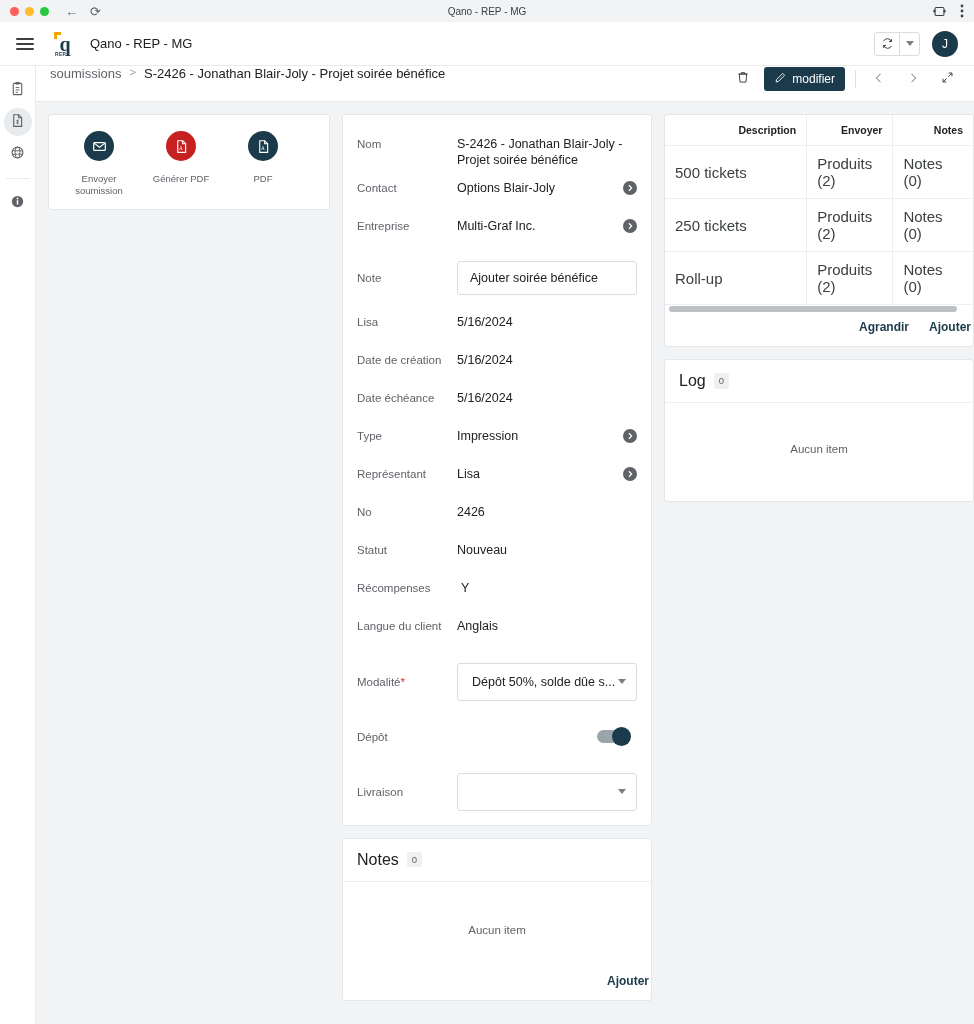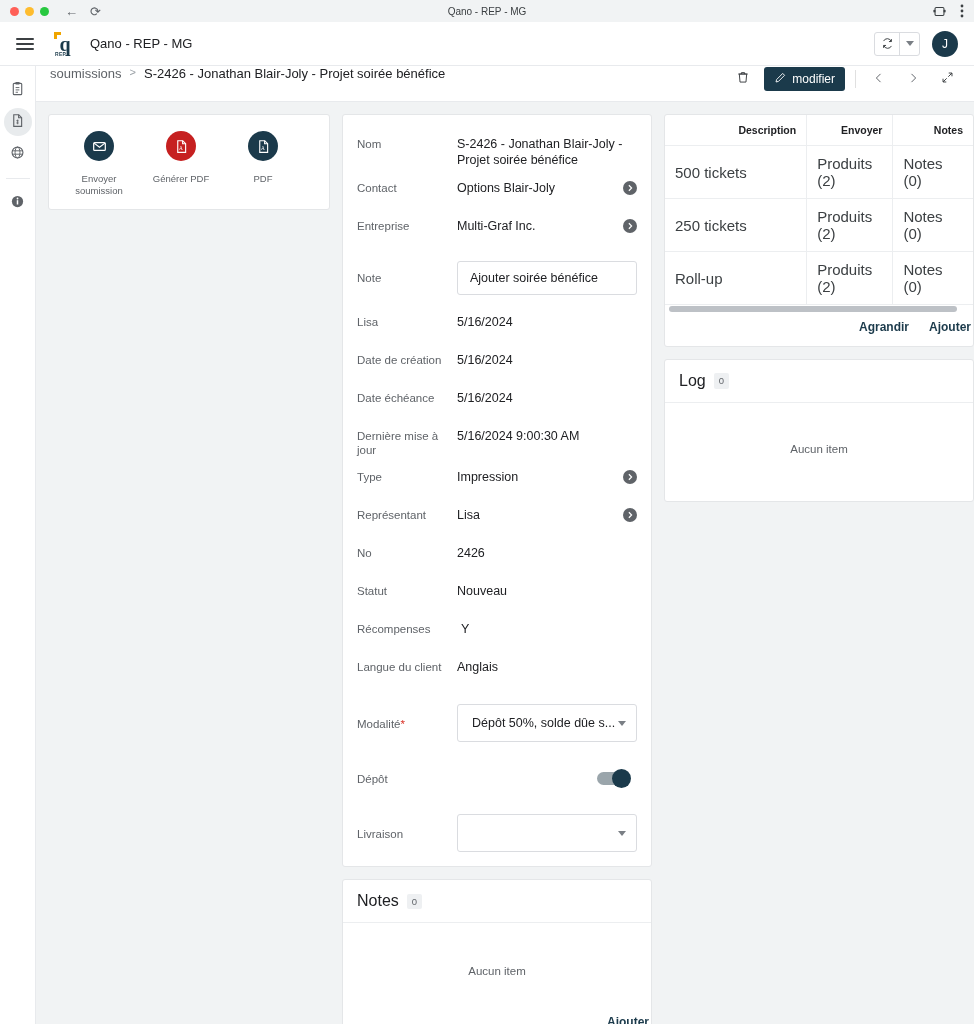--- a/index.html
+++ b/index.html
@@ -455,24 +455,20 @@
           <div class="frow gap">
             <div class="lab">Date de création</div>
             <div class="val">5/16/2024</div>
           </div>
 
           <div class="frow gap">
             <div class="lab">Date échéance</div>
             <div class="val">5/16/2024</div>
           </div>
 
-          <div class="frow gap">
-            <div class="lab">Dernière mise à jour</div>
-            <div class="val">5/16/2024 9:00:30 AM</div>
-          </div>
 
           <div class="frow gap">
             <div class="lab">Type</div>
             <div class="val">Impression</div>
             <div class="chev">
               <svg width="8" height="8" viewBox="0 0 10 10">
                   <path d="M3.6 1.6L7 5l-3.4 3.4" fill="none" stroke="#fff" stroke-width="1.5"></path>
                 </svg>
             </div>
           </div>

